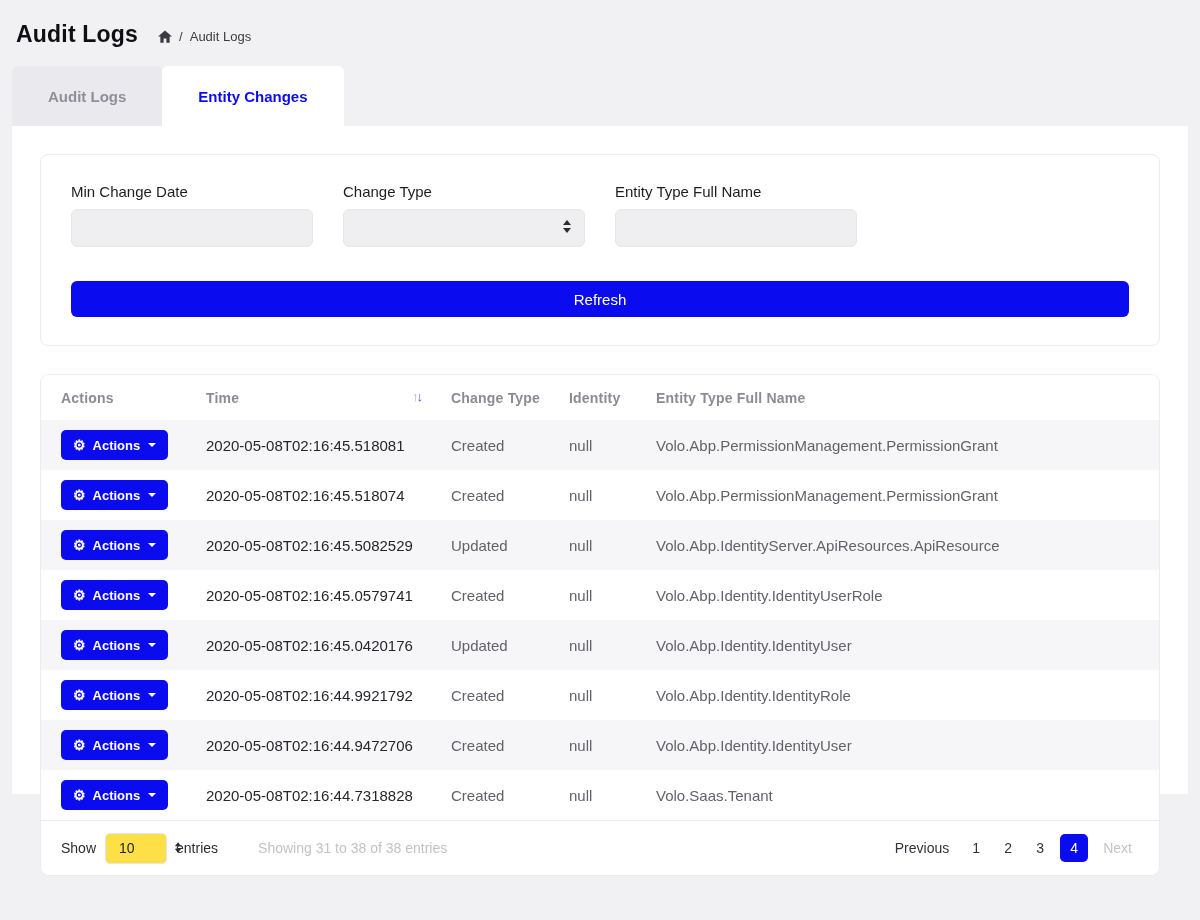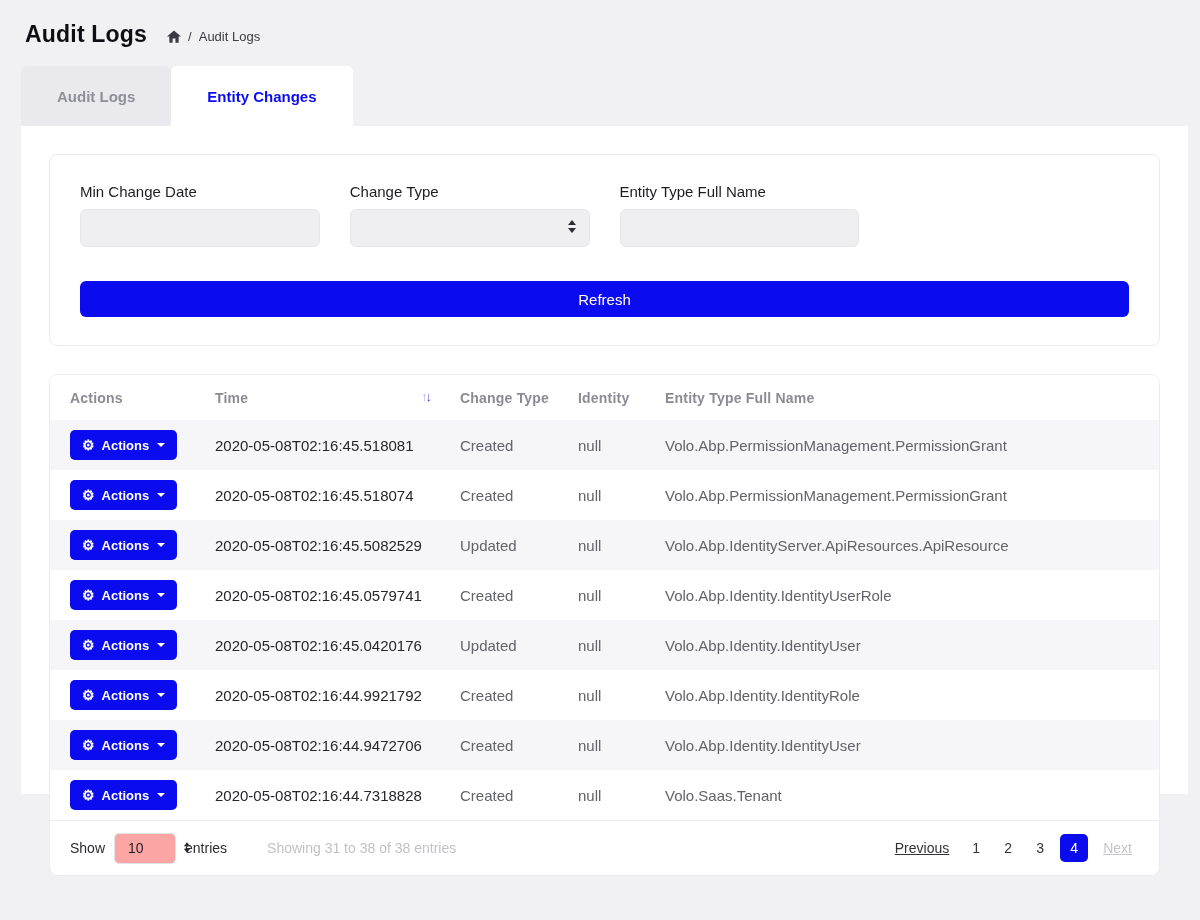--- a/index.html
+++ b/index.html
@@ -4,21 +4,21 @@
 <style>
   :root { --primary: #0b0bf0; }
   * { box-sizing: border-box; margin: 0; padding: 0; }
   html, body { width: 1200px; height: 920px; }
   body {
     font-family: "Liberation Sans", sans-serif;
     background: #f1f1f4;
     color: #1d1d24;
     overflow: hidden;
   }
-  .page { width: 1200px; height: 920px; padding-left: 9px; }
+  .page { width: 1200px; height: 920px; }
 
   
   .page-header {
     display: flex; align-items: center;
     padding: 16px 16px 0 16px; height: 52px;
   }
   .page-title { font-size: 23px; font-weight: 700; color: #0e0e14; letter-spacing: .2px; }
   .breadcrumb { display: flex; align-items: center; gap: 7px; margin-left: 20px; font-size: 13px; color: #3a3a42; padding-top: 4px; }
   .breadcrumb .home-icon { display: inline-flex; cursor: pointer; }
   .breadcrumb .sep { color: #3a3a42; }
@@ -91,27 +91,27 @@
     border-right: 4px solid transparent; border-top: 4px solid #fff; margin-left: 1px;
   }
 
   
   .table-footer {
     display: flex; align-items: center; border-top: 1px solid #ececf0;
     padding: 11px 20px; font-size: 14px; background: #fff; height: 55px;
   }
   .page-size { display: flex; align-items: center; gap: 9px; color: #2c2c33; text-align: right; }
   .size-select {
-    background: #fca5a5; border: 1px solid #e3e3e8; border-radius: 5px;
+    background: #fde047; border: 1px solid #e3e3e8; border-radius: 5px;
     display: flex; align-items: center; justify-content: space-between;
     width: 62px; height: 31px; padding: 0 9px 0 13px; cursor: pointer; color: #1d1d24; gap: 39px;
   }
   .footer-summary { margin-left: 40px; color: #c1c1c9; }
   .pagination { margin-left: auto; display: flex; align-items: center; gap: 8px; color: #33333a; }
-  .page-link { padding: 4px 7px; cursor: pointer; text-decoration: underline; }
+  .page-link { padding: 4px 7px; cursor: pointer; }
   .page-num { min-width: 24px; text-align: center; padding: 4px 3px; cursor: pointer; }
   .page-num.active {
     background: var(--primary); color: #fff; border-radius: 5px;
     width: 28px; height: 28px; display: flex; align-items: center; justify-content: center;
     padding: 0;
   }
   .page-link.disabled { color: #c3c3ca; cursor: default; }
 </style>
 </head>
 <body>

